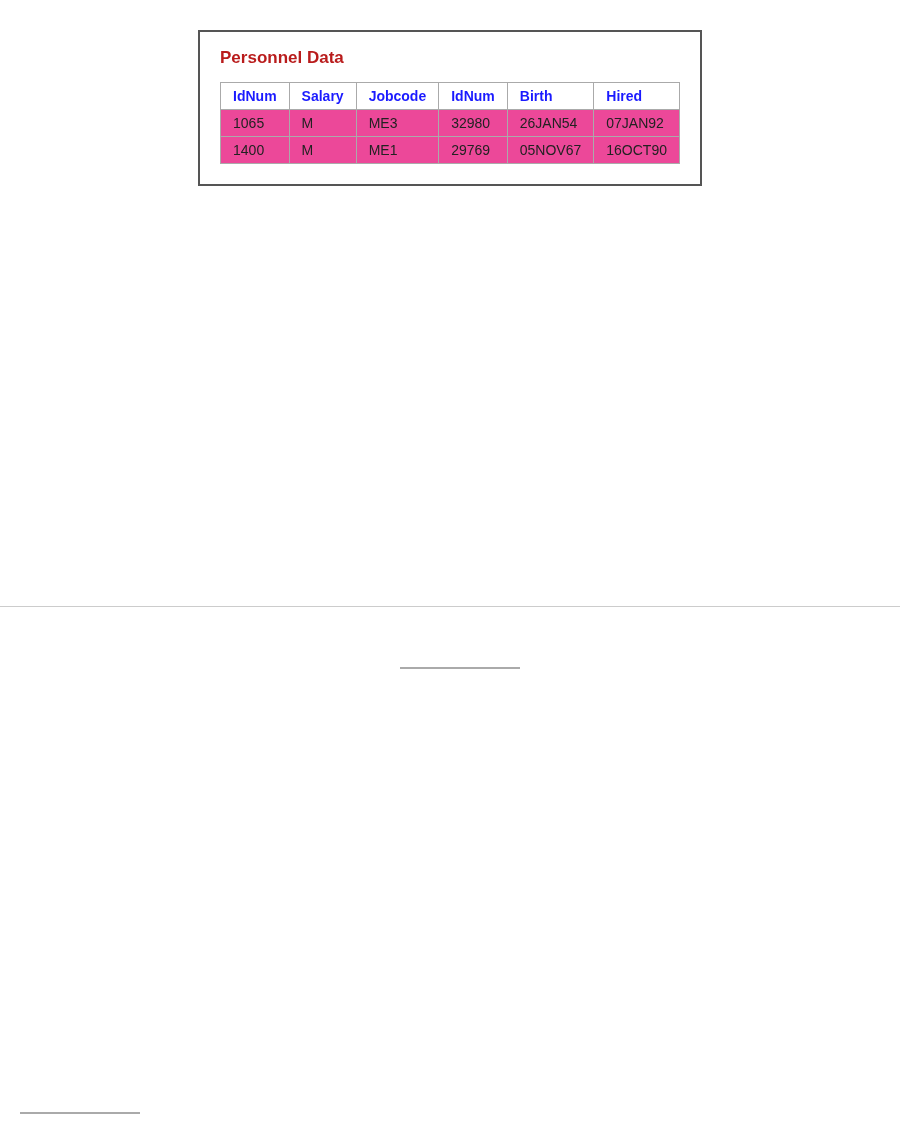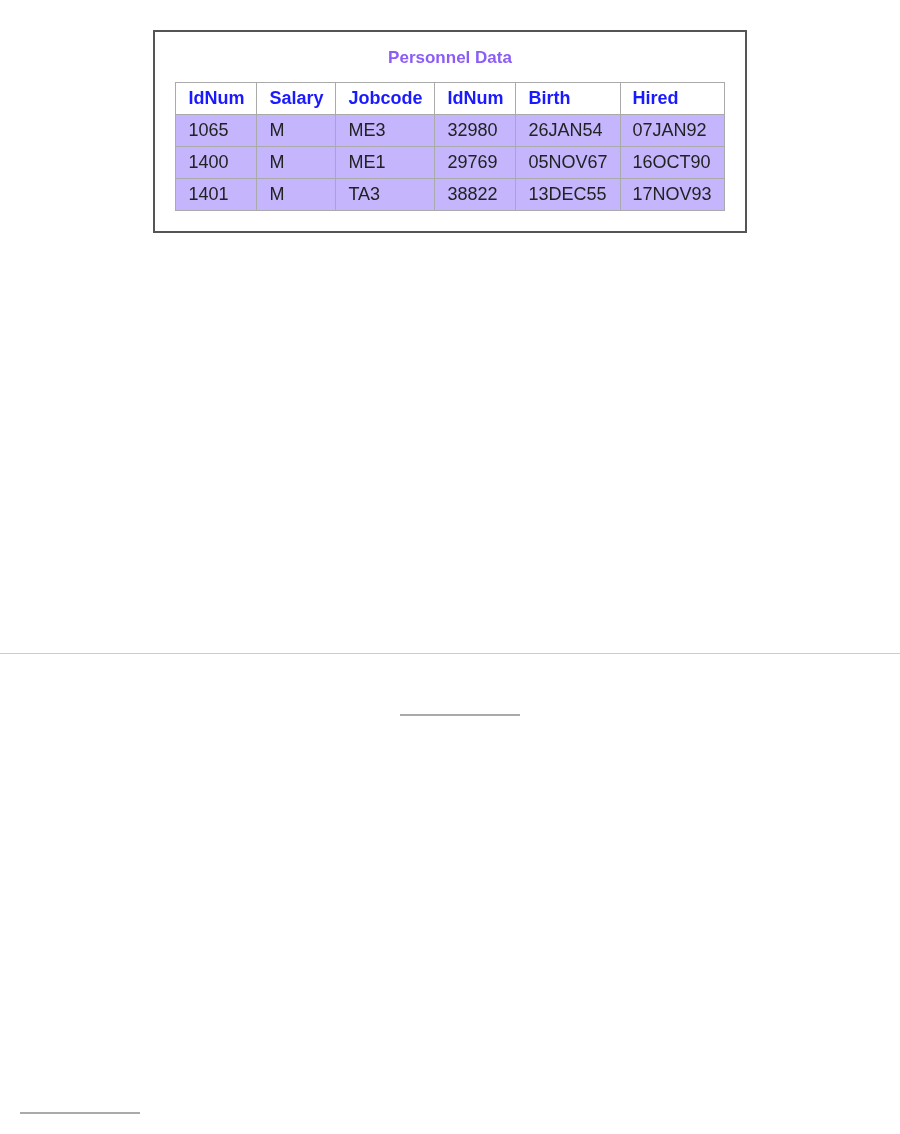--- a/index.html
+++ b/index.html
@@ -25,48 +25,47 @@
     }
 
     .table-wrapper {
       border: 2px solid #555;
       padding: 16px 20px 20px 20px;
       display: inline-block;
       margin-top: 10px;
     }
 
     .table-title {
-      text-align: center;
       font-size: 17px;
       font-weight: bold;
-      color: #8b5cf6;
+      color: #b91c1c;
       margin-bottom: 14px;
     }
 
     .data-table {
       border-collapse: collapse;
     }
 
     .data-table th,
     .data-table td {
       border: 1px solid #aaa;
       padding: 5px 12px;
       text-align: left;
       color: #222;
-      font-size: 18px;
+      font-size: 14px;
     }
 
     .data-table th {
       font-weight: bold;
       color: #1a1aff;
       background: #fff;
     }
 
     .data-table td {
-      background: #c4b5fd;
+      background: #ec4899;
     }
 
     .divider-line {
       width: 100%;
       border: none;
       border-top: 1px solid #ccc;
       margin-top: 420px;
     }
 
     .small-line {
@@ -113,28 +112,20 @@
             <td>07JAN92</td>
           </tr>
           <tr>
             <td>1400</td>
             <td>M</td>
             <td>ME1</td>
             <td>29769</td>
             <td>05NOV67</td>
             <td>16OCT90</td>
           </tr>
-          <tr>
-            <td>1401</td>
-            <td>M</td>
-            <td>TA3</td>
-            <td>38822</td>
-            <td>13DEC55</td>
-            <td>17NOV93</td>
-          </tr>
         </tbody>
     </table>
   </div>
 
   <hr class="divider-line">
   <hr class="small-line">
 </div>
 
 <hr class="bottom-line">
 

